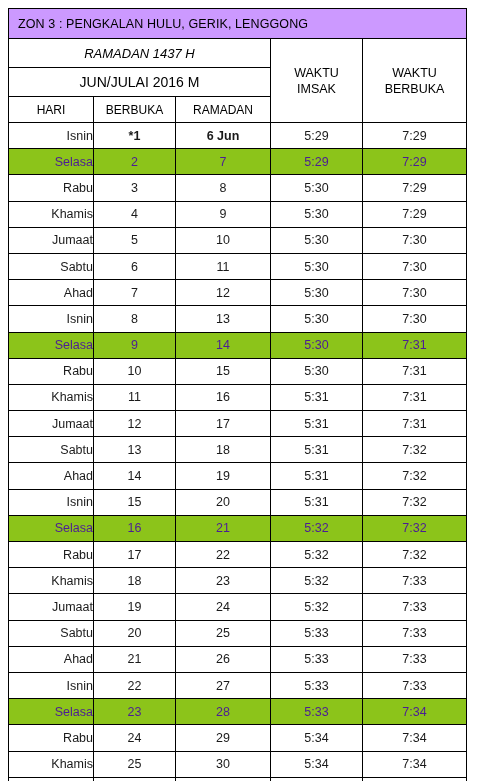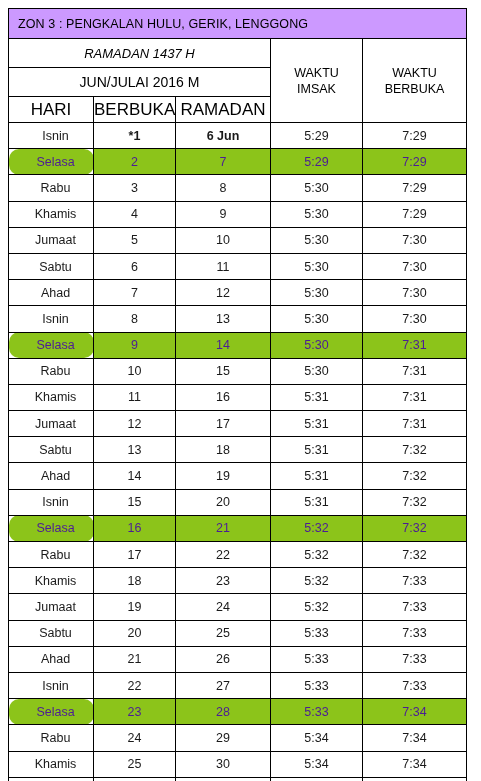--- a/index.html
+++ b/index.html
@@ -76,21 +76,21 @@
     text-align: center;
     font-weight: bold;
     font-size: 14px;
     color: #000000;
   }
 
   .colhead {
     height: 25px;
     text-align: center;
     font-weight: bold;
-    font-size: 17px;
+    font-size: 12px;
     color: #000000;
   }
 
   .waktu-head {
     text-align: center;
     font-weight: bold;
     font-size: 12.5px;
     line-height: 16px;
     color: #000000;
   }
@@ -98,23 +98,22 @@
   tbody tr { height: 25.2px; }
 
   tbody td {
     font-size: 12.5px;
     text-align: center;
     color: #1a1a1a;
     height: 25.2px;
   }
 
   tbody td.hari {
-    text-align: center;
+    text-align: right;
     padding-left: 9px !important;
-    border-radius: 10px;
   }
 
   tbody tr.hl td {
     background: #8cc41a;
     color: #4c1d95;
   }
 
   tbody td.bold { font-weight: bold; }
 </style>
 </head>

